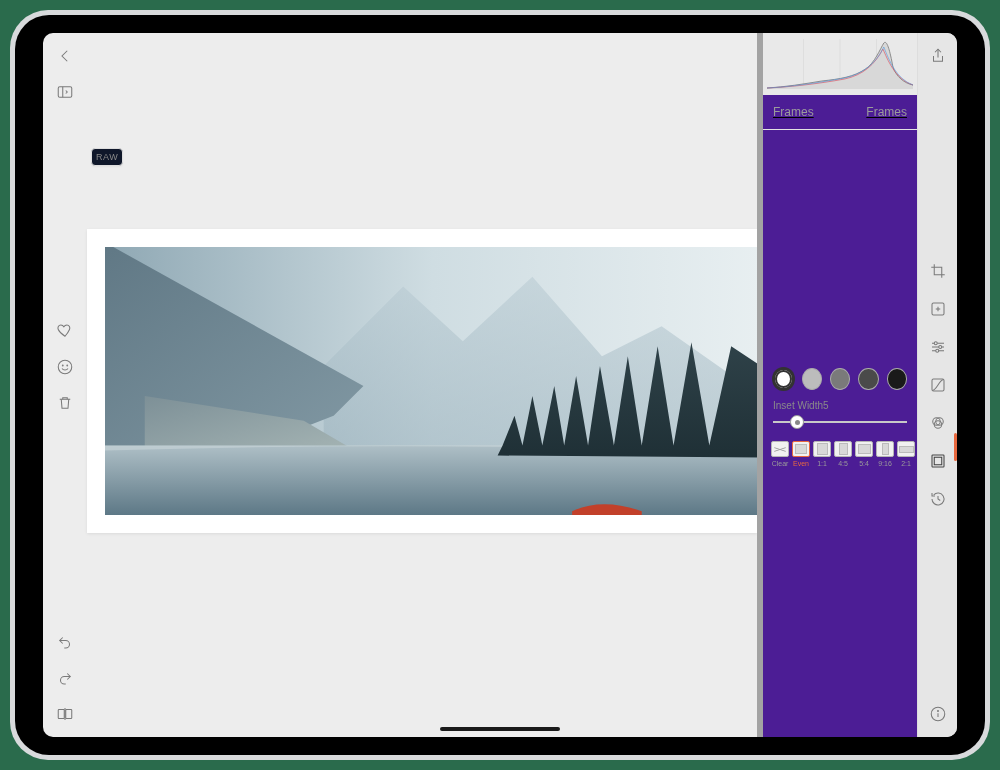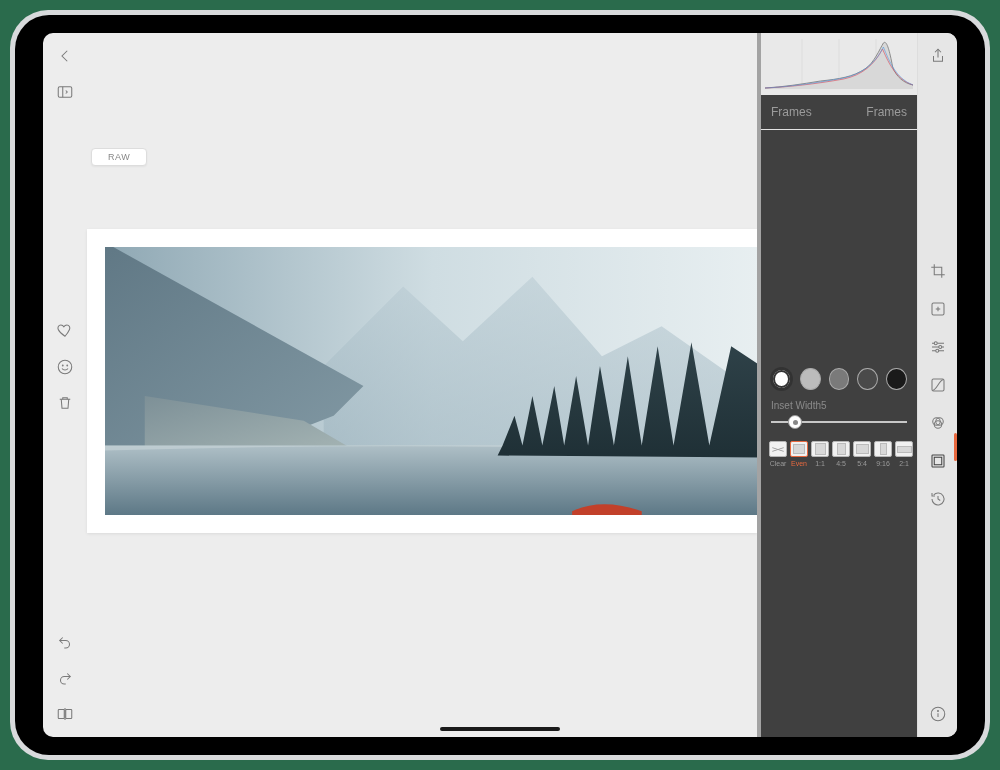--- a/index.html
+++ b/index.html
@@ -43,31 +43,31 @@
   .right-rail .indicator {
     position: absolute; right: 0; top: 400px; width: 3px; height: 28px;
     background: #e8693f; border-radius: 2px;
   }
   
   .icon { width: 18px; height: 18px; cursor: pointer; display:flex; align-items:center; justify-content:center; }
   .icon svg { width: 100%; height: 100%; stroke: currentColor; fill: none; stroke-width: 1.4; }
   
   .raw-badge {
     position: absolute; left: 48px; top: 115px;
-    background: #ffffff; border: 1px solid #ddd; border-radius: 4px;
-    padding: 3px 16px; font-size: 9px; color: #888; letter-spacing: .5px;
+    background: #0f172a; border: 1px solid #ddd; border-radius: 4px;
+    padding: 3px 4px; font-size: 9px; color: #888; letter-spacing: .5px;
     box-shadow: 0 1px 2px rgba(0,0,0,.05);
     text-align: right;
   }
   
   
   .inspector {
     position: absolute; right: 40px; top: 0; width: 160px; height: 100%;
-    background: #404040; border-left: 4px solid #a3a3a3;
-    display: flex; flex-direction: column;
+    background: #4c1d95; border-left: 6px solid #a3a3a3;
+    display: flex; flex-direction: column; text-decoration: underline;
   }
   .histogram {
     height: 62px; background: #e9e9e9; padding: 6px 4px; position: relative;
   }
   .histogram svg { width: 100%; height: 100%; }
   .panel-header {
     display: flex; justify-content: space-between; align-items: center;
     padding: 10px 10px; font-size: 12px; color: #9b9b9b;
     border-bottom: 1px solid #e3e3e3;
   }

